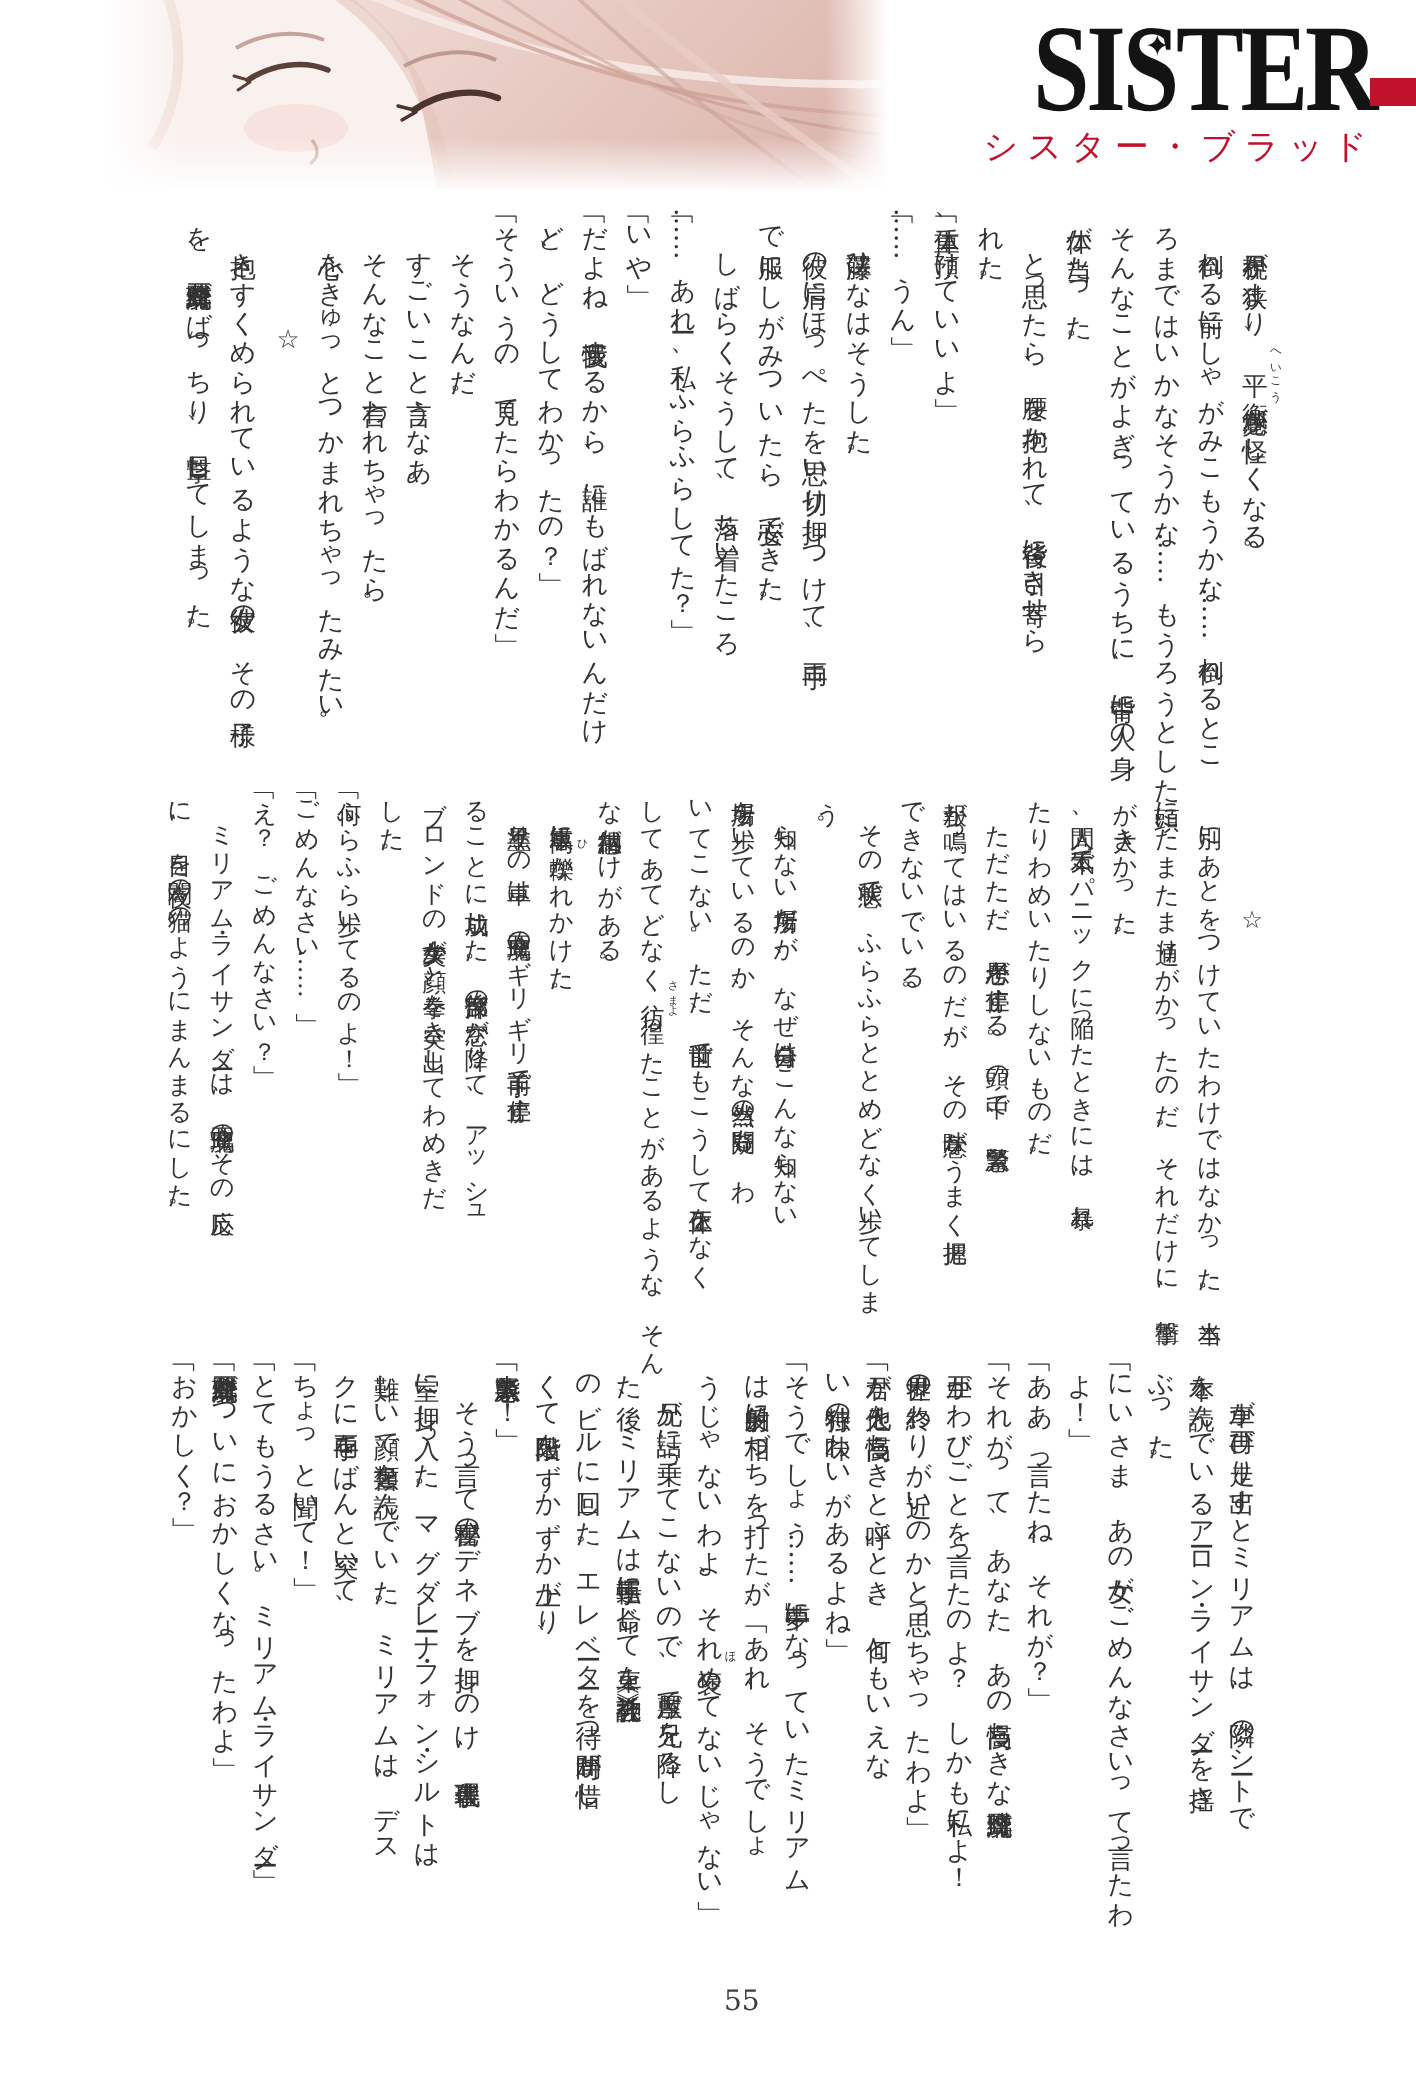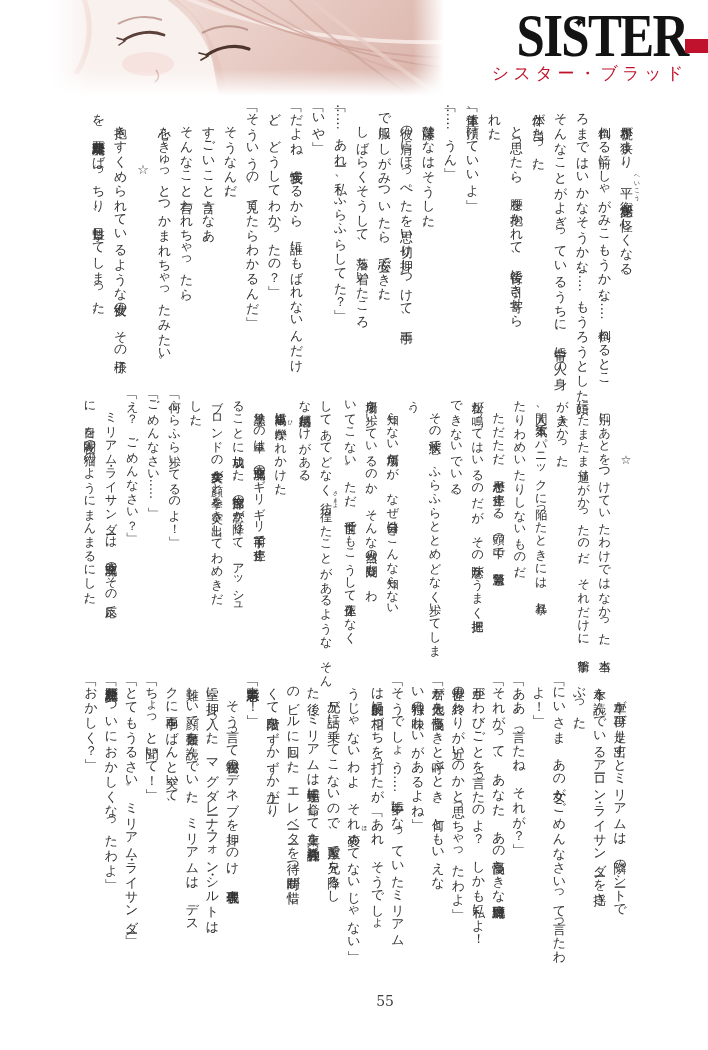--- a/index.html
+++ b/index.html
@@ -42,21 +42,21 @@
     text-orientation:mixed; color:#333333;
     font-family:"DejaVu Serif","Liberation Serif",serif;
   }
   .vtext p { margin:0; padding:0; white-space:nowrap; }
   .block-1 { top:104px; right:68px;  height:288px; font-size:12.9px; line-height:22px; }
   .block-2 { top:392px; right:72px;  height:280px; font-size:12.1px; line-height:21.2px; }
   .block-3 { top:678px; right:78px;  height:316px; font-size:12.9px; line-height:20.2px; }
   ruby rt { font-size:0.45em; letter-spacing:0; color:#333333; }
   
   .page-number {
-    position:absolute; left:362px; top:993px; width:32px; text-align:right;
+    position:absolute; left:362px; top:993px; width:32px; text-align:left;
     font-size:14px; color:#3c3c3c; font-family:"DejaVu Serif","Liberation Serif",serif;
   }
 </style>
 </head>
 <body>
 
 <div class="page">
 
   <div class="illustration">
     <svg viewBox="0 0 392 96" width="392" height="96" xmlns="http://www.w3.org/2000/svg">

